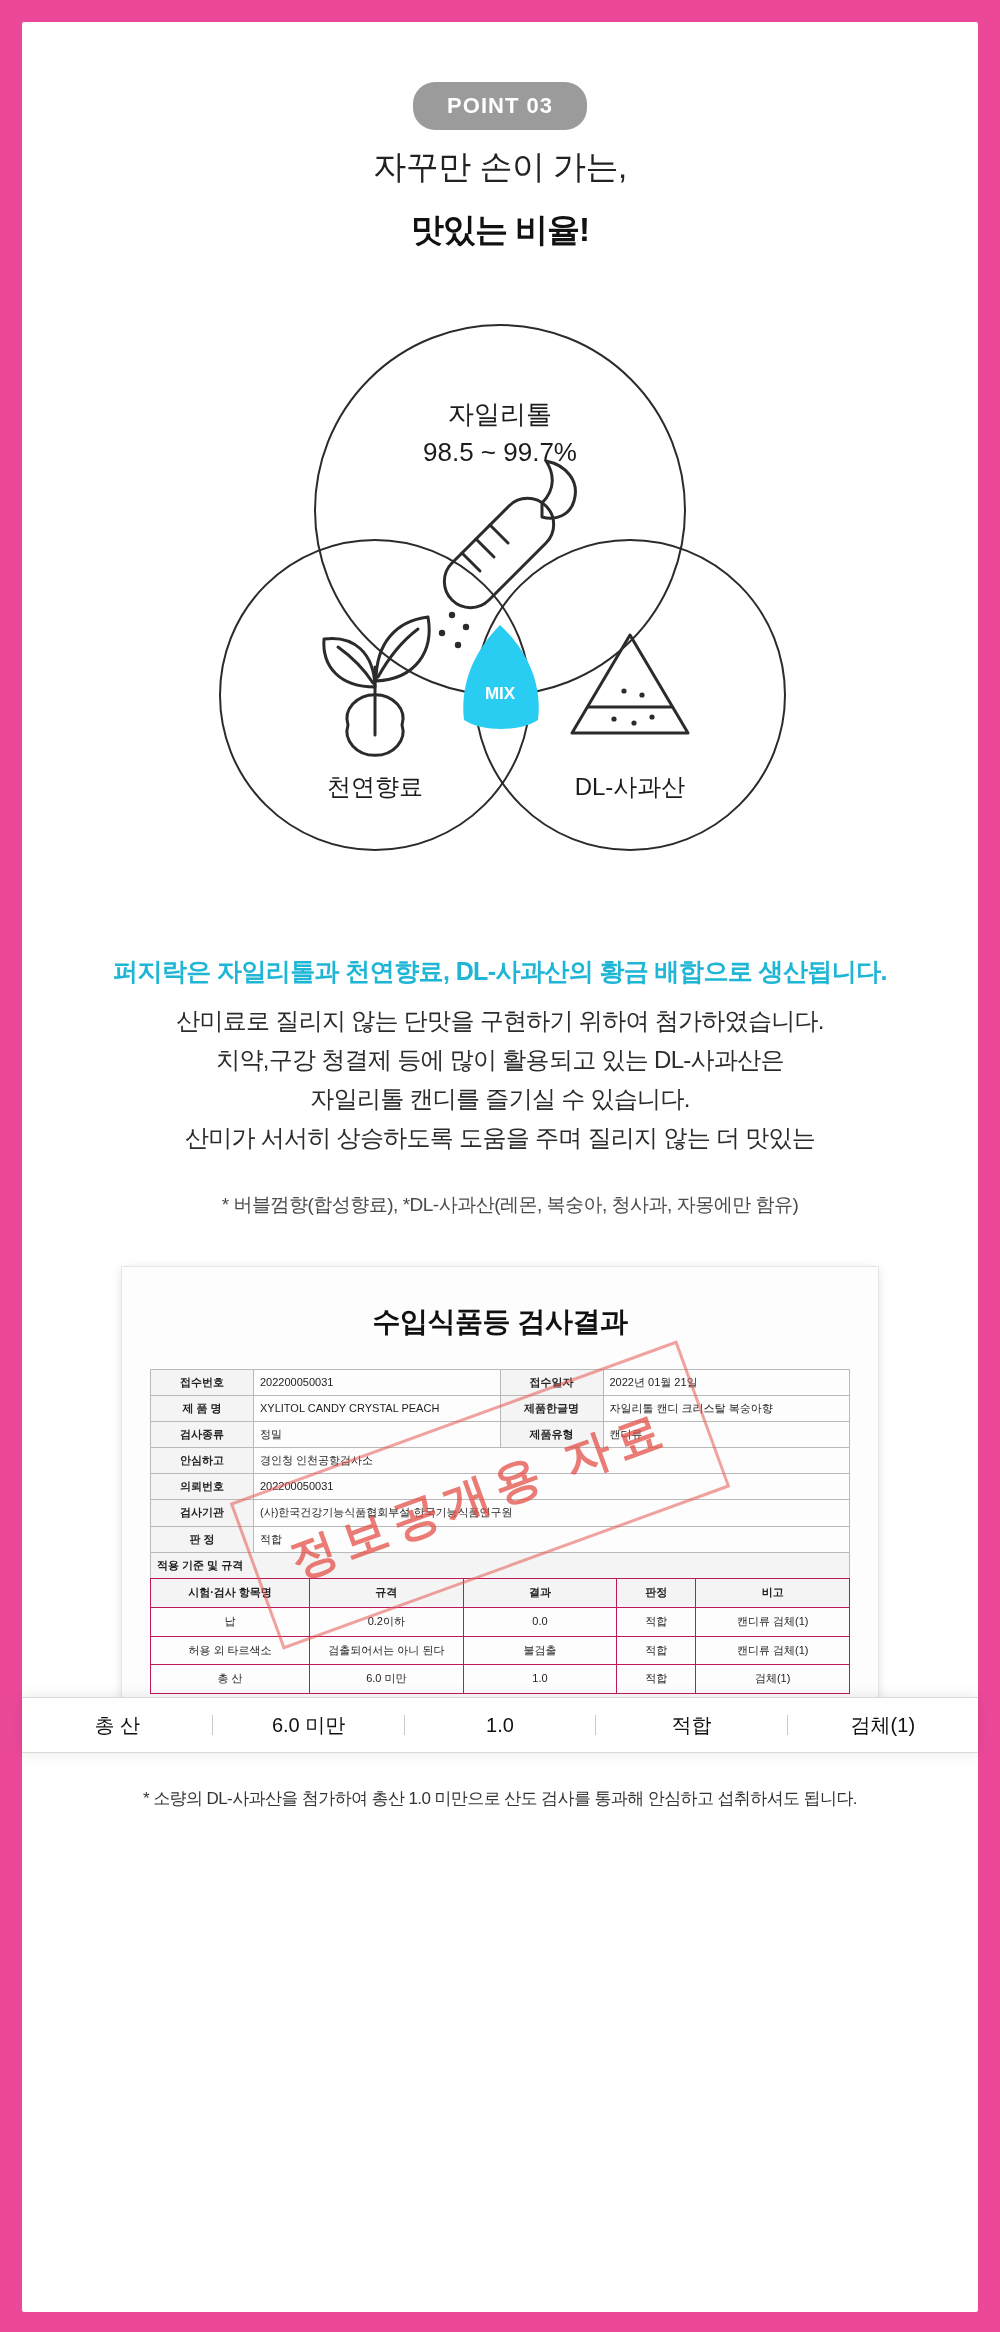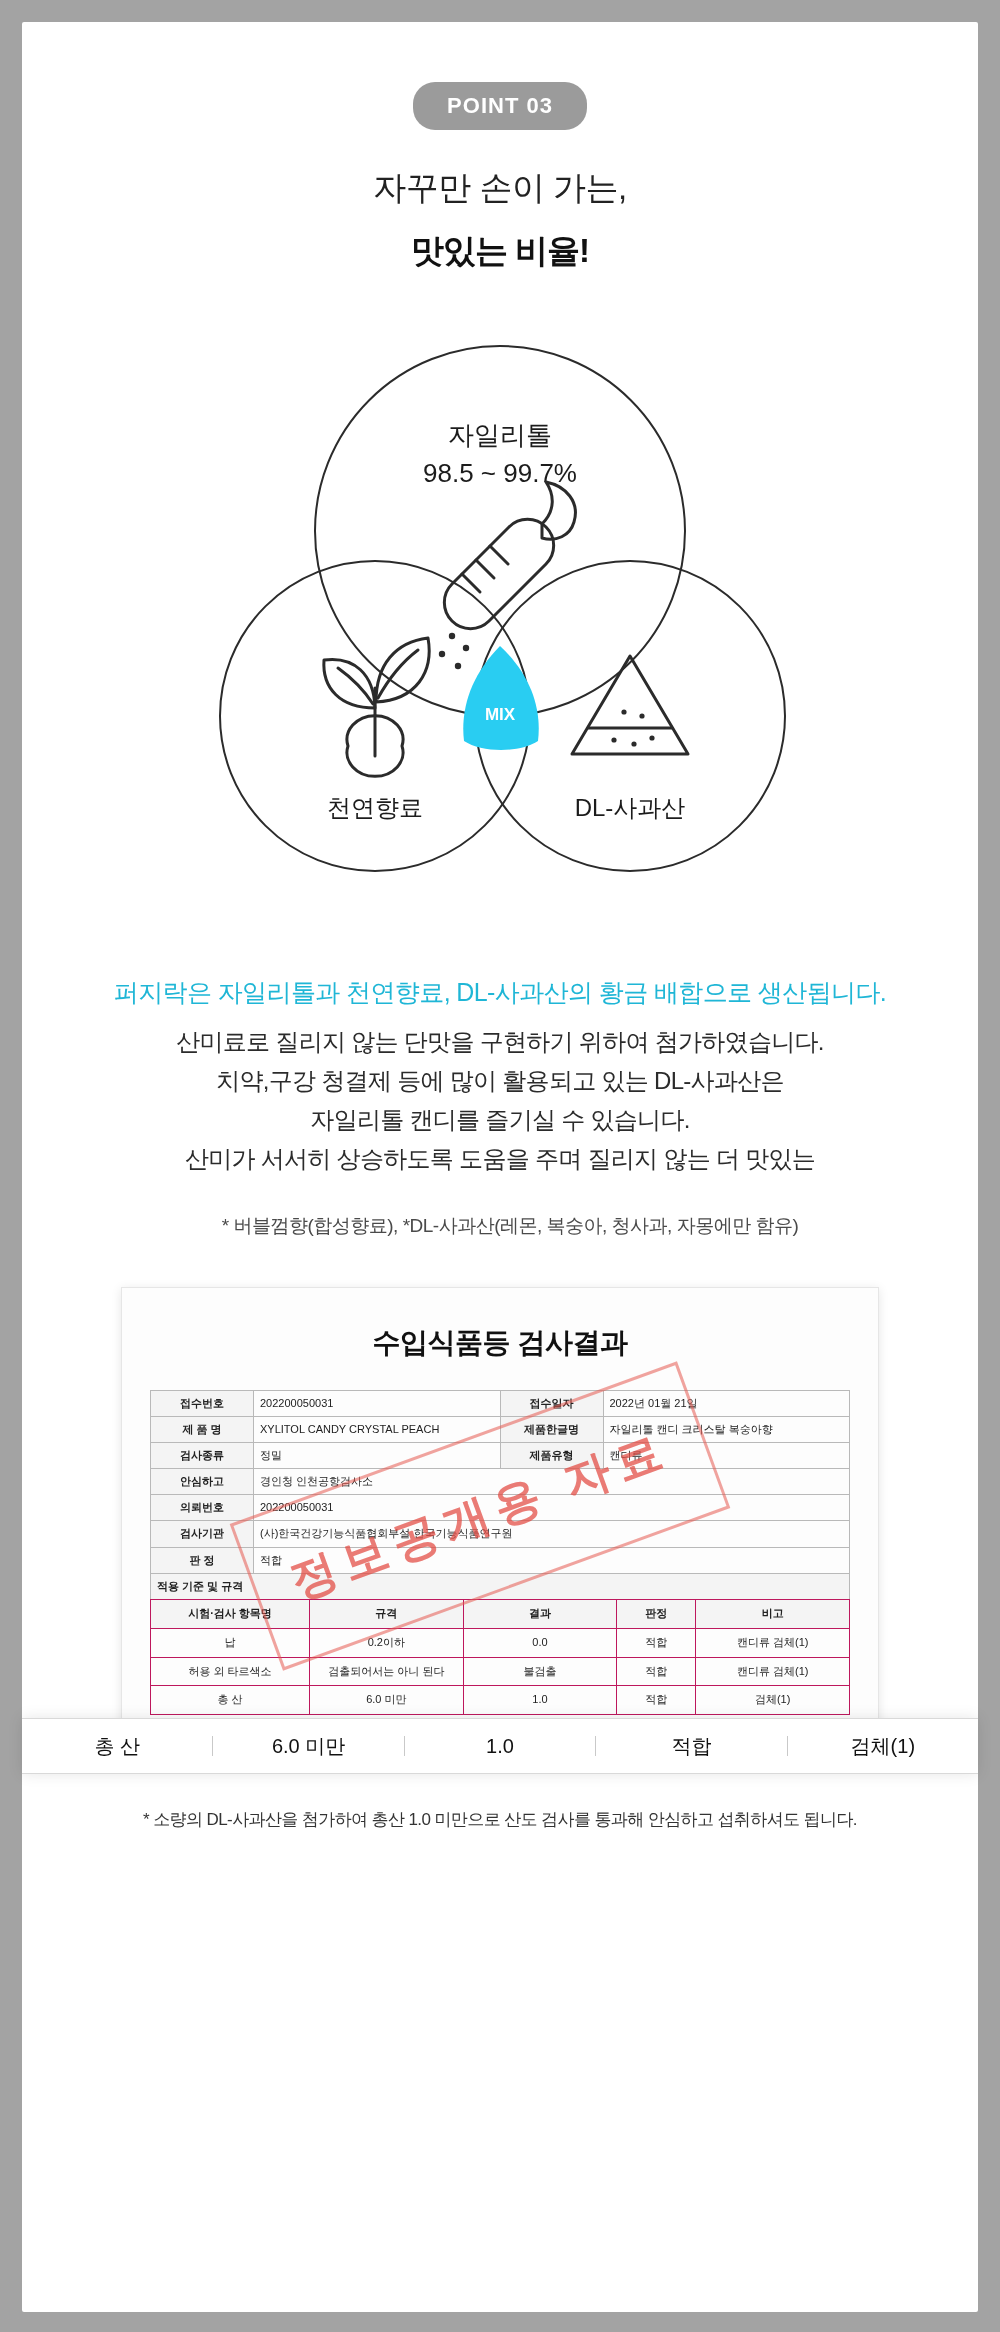--- a/index.html
+++ b/index.html
@@ -6,21 +6,21 @@
   body{
     width:1000px;
     background:#9fe4f0;
     font-family:"Liberation Sans","DejaVu Sans",sans-serif;
     -webkit-font-smoothing:antialiased;
   }
   .page{
     position:relative;
     width:1000px;
     min-height:2332px;
-    background:#a3a3a3;
+    background:#ec4899;
     overflow:hidden;
   }
   .white-card{
     position:absolute;
     left:22px;
     top:22px;
     width:956px;
     min-height:2290px;
     background:#ffffff;
     border-radius:2px;
@@ -44,21 +44,21 @@
     letter-spacing:1px;
     padding:11px 34px;
     border-radius:22px;
   }
 
   
   .head-sub{
     text-align:center;
     font-size:33px;
     color:#222;
-    margin-top:36px;
+    margin-top:15px;
     letter-spacing:-0.5px;
   }
   .head-main{
     text-align:center;
     font-size:33px;
     font-weight:bold;
     color:#111;
     margin-top:18px;
     letter-spacing:-1px;
   }
@@ -69,21 +69,21 @@
     width:956px;
     height:640px;
     margin-top:42px;
   }
   .venn-svg{display:block;margin:0 auto;}
 
   
   .lead{
     text-align:center;
     font-size:25px;
-    font-weight:normal;
+    font-weight:bold;
     color:#1fb6d6;
     margin-top:20px;
     letter-spacing:-0.6px;
   }
   .desc{
     text-align:center;
     font-size:24px;
     color:#2b2b2b;
     line-height:1.62;
     margin-top:14px;

